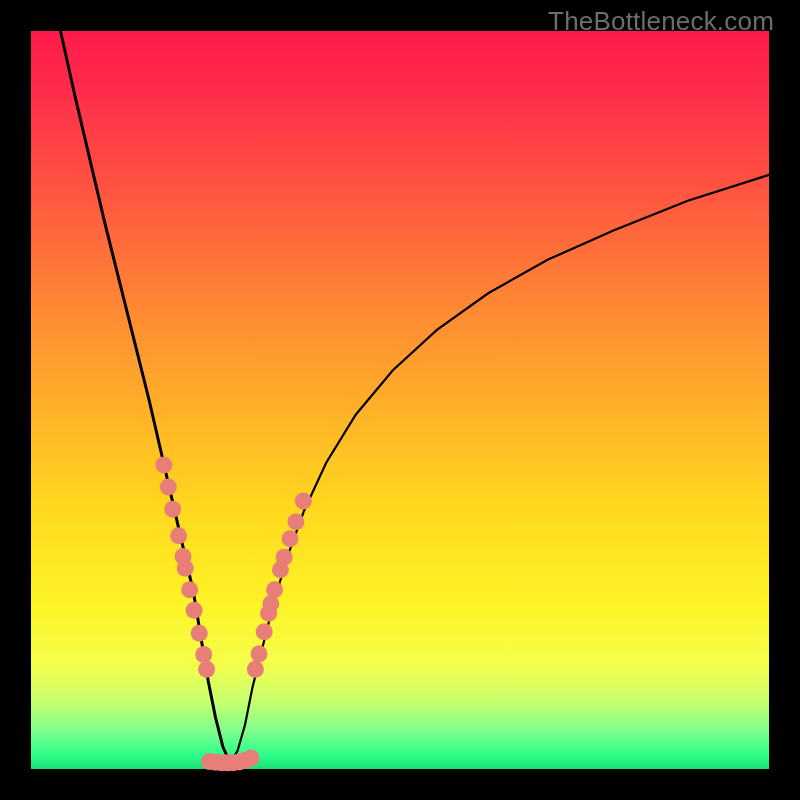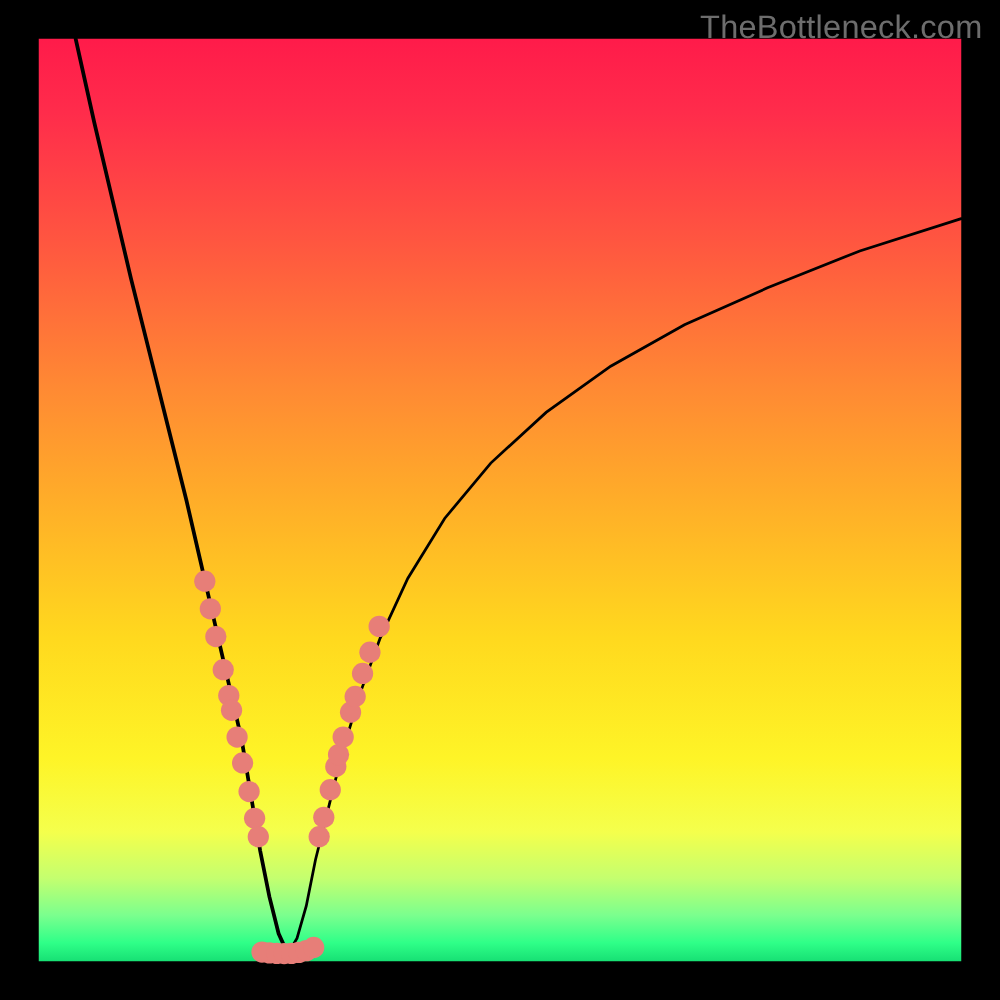--- a/index.html
+++ b/index.html
@@ -38,21 +38,21 @@
       #f4ff4c 86%,
       #c4ff6f 91%,
       #7bff8e 95%,
       #2fff88 98%,
       #17e074 100%
     );
   }
   .watermark {
     position: absolute;
     top: 6px;
-    right: 14px;
+    right: 26px;
     color: #6d6d6d;
     font-size: 26px;
     letter-spacing: 0.2px;
     font-weight: 400;
     user-select: none;
   }
   svg.curves {
     position: absolute;
     left: 0;
     top: 0;

